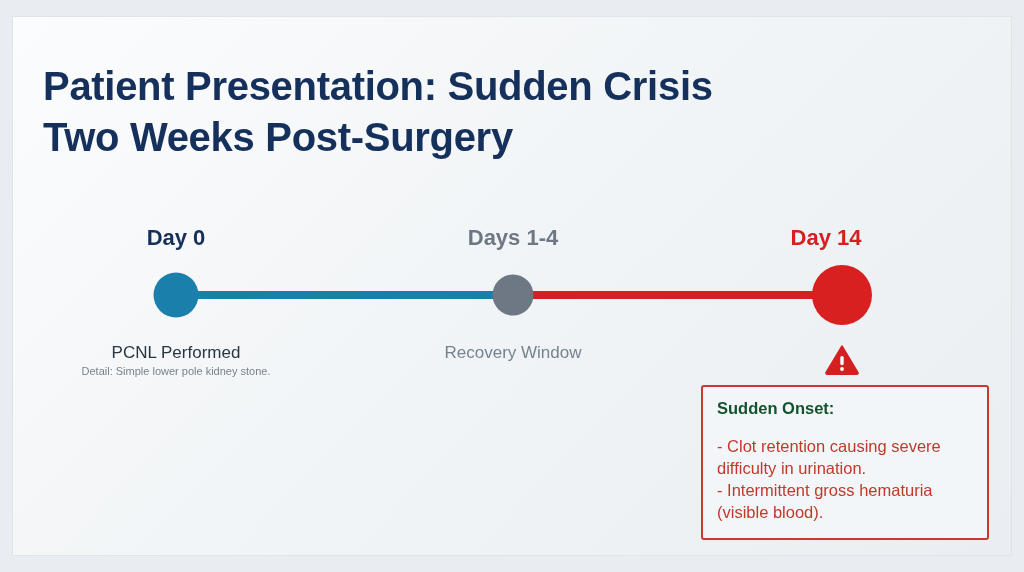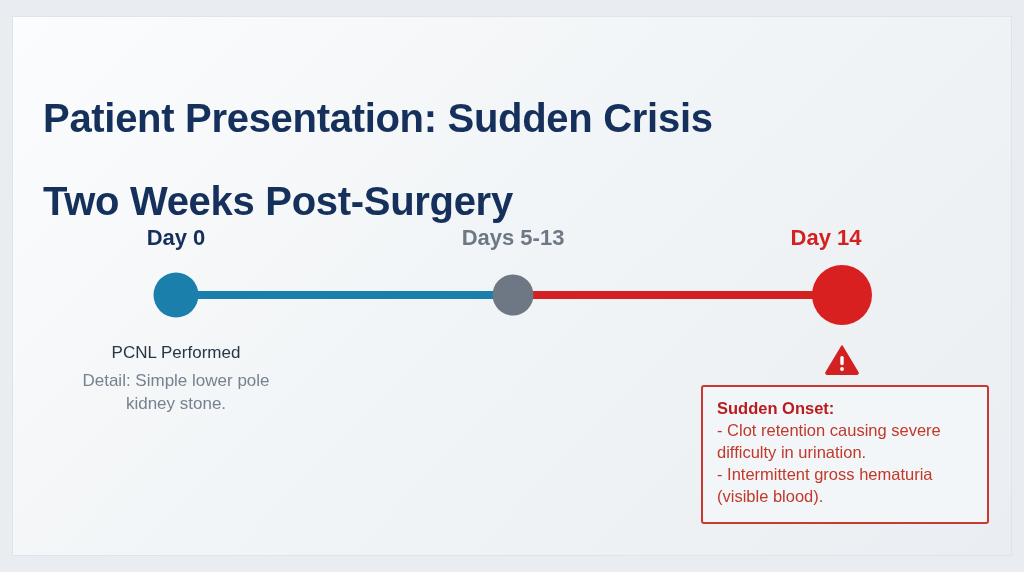--- a/index.html
+++ b/index.html
@@ -31,21 +31,21 @@
     position: absolute;
     left: 30px;
     top: 44px;
     width: 830px;
     font-size: 40px;
     font-weight: bold;
     line-height: 1.28;
     letter-spacing: -0.3px;
     color: #16305c;
   }
-  .title-line { display: block; margin-top: 32px; }
+  .title-line { display: block; }
 
   
   .timeline {
     position: absolute;
     left: 0;
     top: 0;
     width: 1000px;
     height: 540px;
   }
 
@@ -129,23 +129,22 @@
     width: 270px;
   }
   .caption-title-dark {
     font-size: 17px;
     color: #2a3644;
     display: block;
     text-align: center;
   }
   .caption-sub {
     display: block;
-    font-size: 17px;
+    font-size: 11px;
     color: #77828f;
-    margin-top: 6px;
     max-width: 230px;
     margin-left: auto;
     margin-right: auto;
   }
   .caption-mid {
     left: 500px;
     top: 325px;
     width: 240px;
     font-size: 17px;
     color: #77828f;
@@ -170,23 +169,23 @@
     width: 288px;
     border: 2px solid #c8392f;
     border-radius: 3px;
     background: #f3f6f8;
     padding: 12px 14px 14px 14px;
     box-sizing: border-box;
   }
   .alert-heading {
     font-size: 16.5px;
     font-weight: bold;
-    color: #b91c1c;
-    display: block;
-    margin-bottom: 2px;
+    color: #14532d;
+    display: block;
+    margin-bottom: 18px;
   }
   .alert-item {
     font-size: 16.5px;
     color: #c0392b;
     display: block;
     line-height: 1.33;
   }
 </style>
 </head>
 <body>
@@ -201,29 +200,30 @@
   <div class="timeline">
 
     <div class="track track-blue"></div>
     <div class="track track-red"></div>
 
     <div class="node node-day0"></div>
     <div class="node node-mid"></div>
     <div class="node node-day14"></div>
 
     <div class="node-label label-day0">Day 0</div>
-    <div class="node-label label-mid">Days 5-13</div>
+    <div class="node-label label-mid">Days 1-4</div>
     <div class="node-label label-day14">Day 14</div>
 
     <div class="node-caption caption-day0">
       <span class="caption-title-dark">PCNL Performed</span>
       <span class="caption-sub">Detail: Simple lower pole kidney stone.</span>
     </div>
 
     <div class="node-caption caption-mid">
+      <span>Recovery Window</span>
     </div>
 
     <div class="warn-icon">
       <svg width="34" height="30" viewBox="0 0 34 30" xmlns="http://www.w3.org/2000/svg">
         <path d="M17 1.5 L32.4 27.2 Q33.3 28.8 31.5 28.8 L2.5 28.8 Q0.7 28.8 1.6 27.2 Z" fill="#d32020" stroke="#d32020" stroke-width="2.2" stroke-linejoin="round"></path>
         <rect x="15.3" y="11" width="3.4" height="9.2" rx="1.6" fill="#ffffff"></rect>
         <circle cx="17" cy="24" r="1.9" fill="#ffffff"></circle>
       </svg>
     </div>
 

